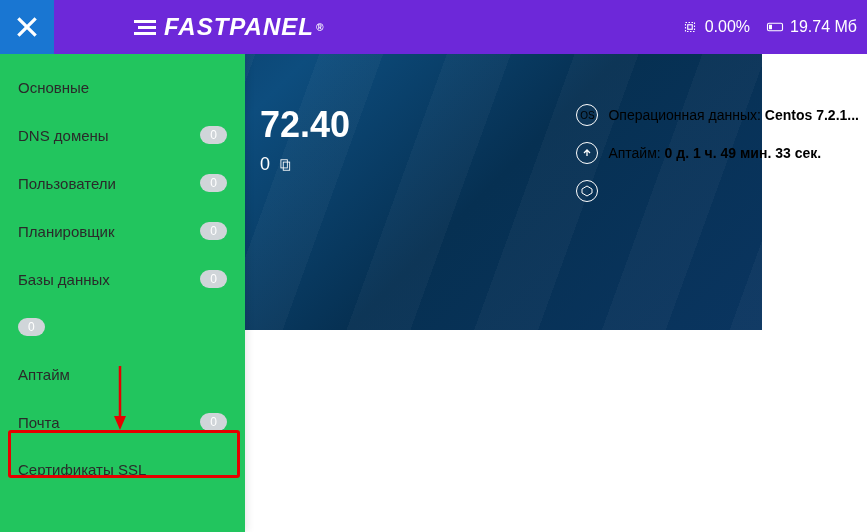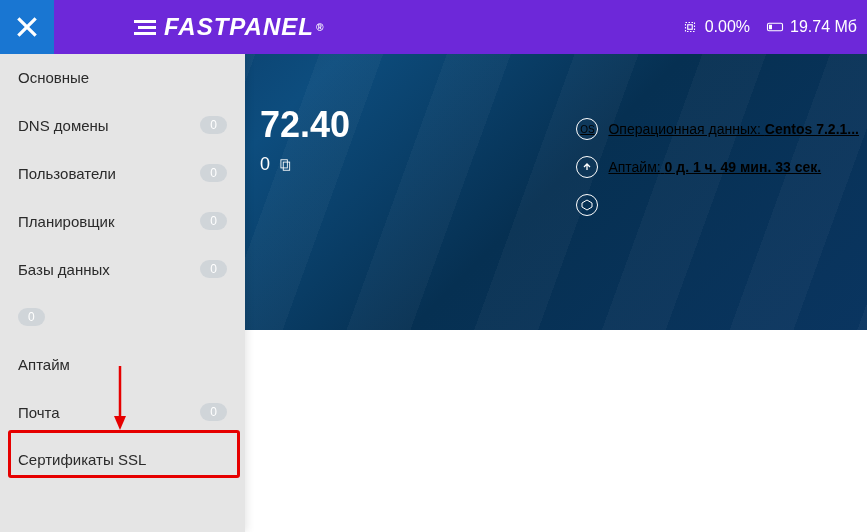--- a/index.html
+++ b/index.html
@@ -59,23 +59,24 @@
     }
     .stat-item { display: flex; align-items: center; gap: 6px; }
     .stat-item svg { width: 18px; height: 18px; }
 
     .sidebar {
       position: absolute;
       top: 54px;
       left: 0;
       width: 245px;
       height: 478px;
-      background: #e5e5e5;
+      background: #22c55e;
       box-shadow: 2px 0 8px rgba(0,0,0,0.1);
       z-index: 15;
+      padding-top: 10px;
     }
     .sidebar-item {
       display: flex;
       align-items: center;
       justify-content: space-between;
       padding: 15px 18px;
       cursor: pointer;
       color: #2a2a2a;
       font-size: 15px;
     }
@@ -86,21 +87,21 @@
       padding: 2px 10px;
       font-size: 12px;
       min-width: 26px;
       text-align: center;
     }
 
     .main-area {
       position: absolute;
       top: 54px;
       left: 0;
-      width: 867px;
+      width: 762px;
       height: 276px;
       background: linear-gradient(135deg, #0a3560 0%, #0d4d7e 30%, #063052 60%, #0a3560 100%);
       z-index: 5;
       color: #fff;
       padding-left: 260px;
       padding-top: 50px;
     }
     .main-area::before {
       content: '';
       position: absolute;
@@ -117,23 +118,22 @@
       margin-top: 8px;
       display: flex;
       align-items: center;
       gap: 8px;
       position: relative;
     }
     .copy-icon { width: 14px; height: 14px; cursor: pointer; }
     .info-block {
       position: absolute;
       right: 8px;
-      top: 118px;
+      top: 104px;
       z-index: 6;
-      text-decoration: underline;
     }
     .info-row {
       display: flex;
       align-items: center;
       gap: 10px;
       margin-bottom: 16px;
       font-size: 14px;
     }
     .info-icon {
       width: 22px; height: 22px;

